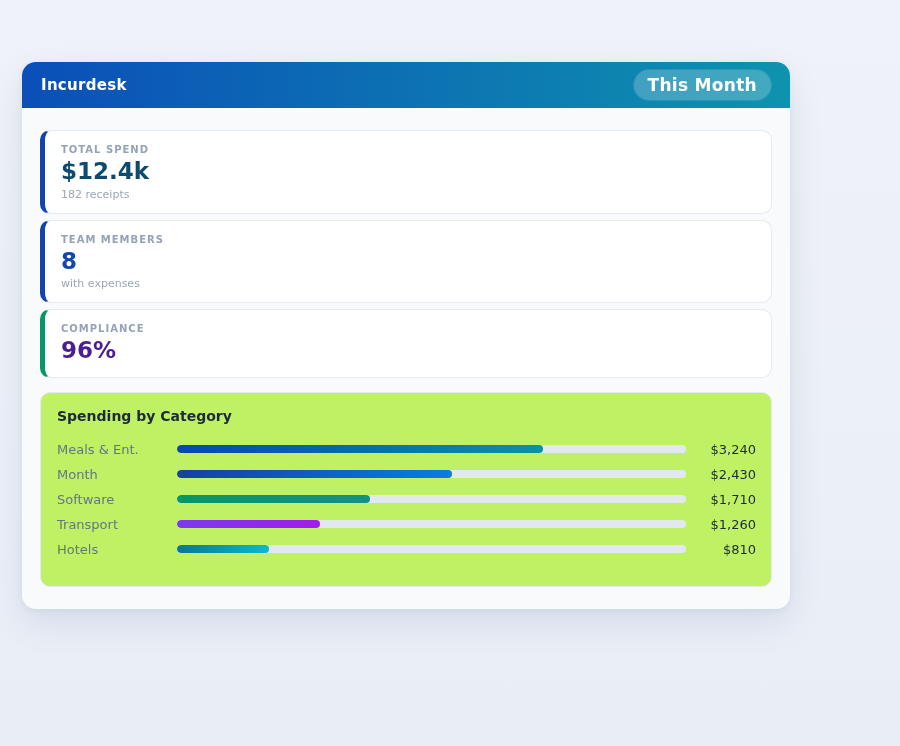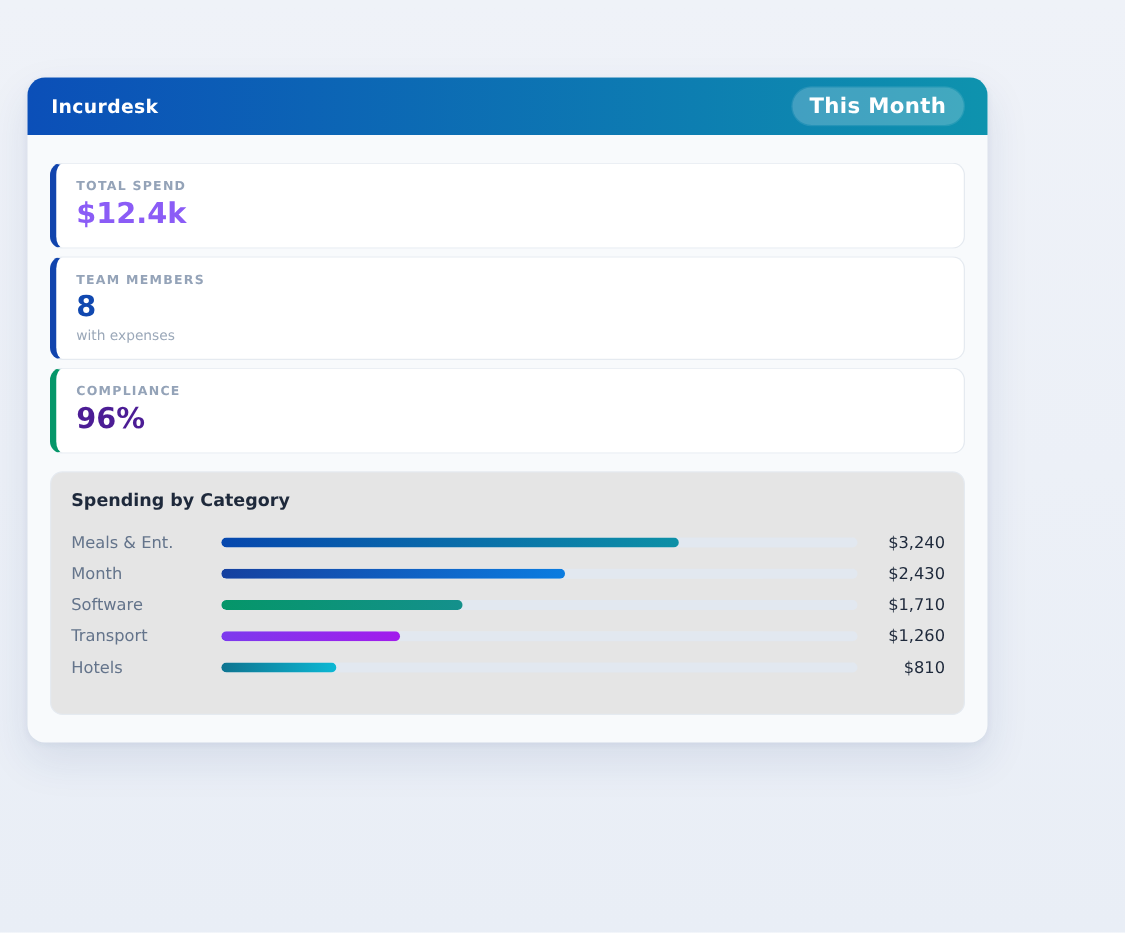--- a/index.html
+++ b/index.html
@@ -69,21 +69,21 @@
     line-height: 1.2;
     margin-top: 3px;
   }
   .stat-sub {
     font-size: 11px;
     color: #9aa7b8;
     margin-top: 2px;
   }
 
   .spend-card {
-    background: #e5e5e5;
+    background: #bef264;
     border: 1px solid #e5eaf0;
     border-radius: 10px;
     margin-top: 14px;
     padding: 15px 15px 24px 16px;
   }
   .spend-title {
     font-size: 14px;
     font-weight: bold;
     color: #1e293b;
     margin-bottom: 13px;
@@ -126,21 +126,22 @@
 
   <div class="app-header" style="background: linear-gradient(90deg, rgb(11, 79, 184), rgb(14, 147, 174));">
     <span class="app-title">Incurdesk</span>
     <button class="period-badge">This Month</button>
   </div>
 
   <div class="content">
 
     <div class="stat-card" style="border-left-color: rgb(17, 68, 173);">
       <div class="stat-label">TOTAL SPEND</div>
-      <div class="stat-value" style="color: #8b5cf6;">$12.4k</div>
+      <div class="stat-value" style="color: #0c4a6e;">$12.4k</div>
+      <div class="stat-sub">182 receipts</div>
     </div>
 
     <div class="stat-card" style="border-left-color: rgb(17, 68, 173);">
       <div class="stat-label">TEAM MEMBERS</div>
       <div class="stat-value" style="color: rgb(16, 72, 176);">8</div>
       <div class="stat-sub">with expenses</div>
     </div>
 
 
     <div class="stat-card" style="border-left-color: rgb(5, 150, 105);">

